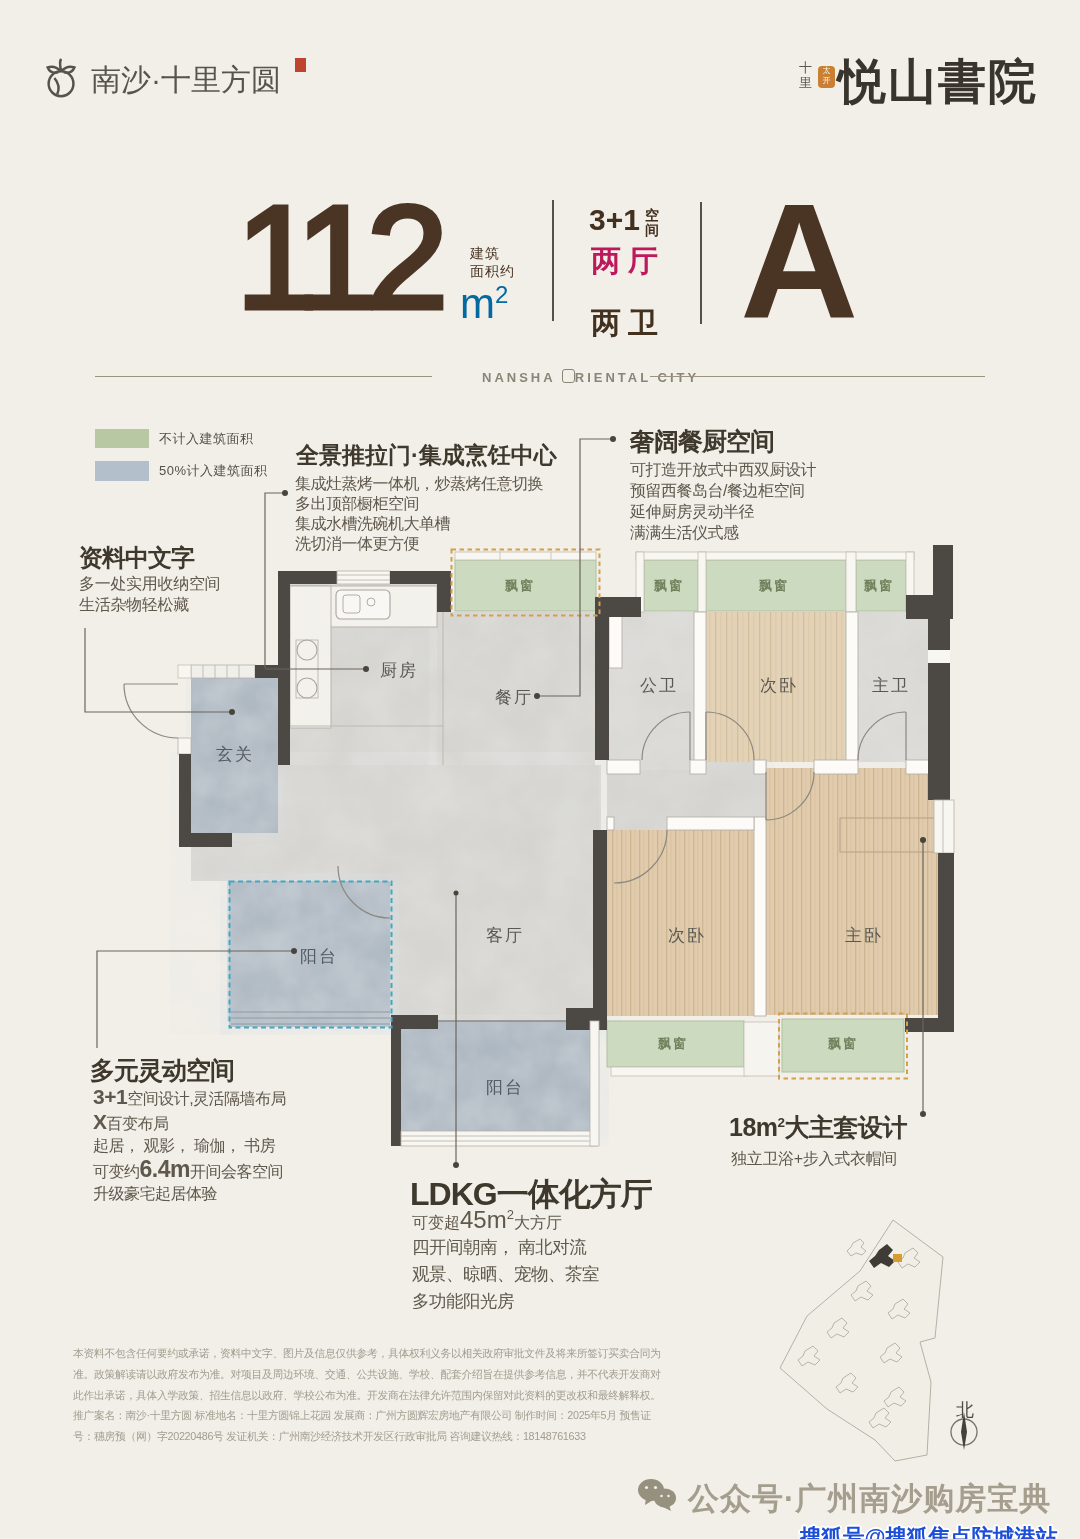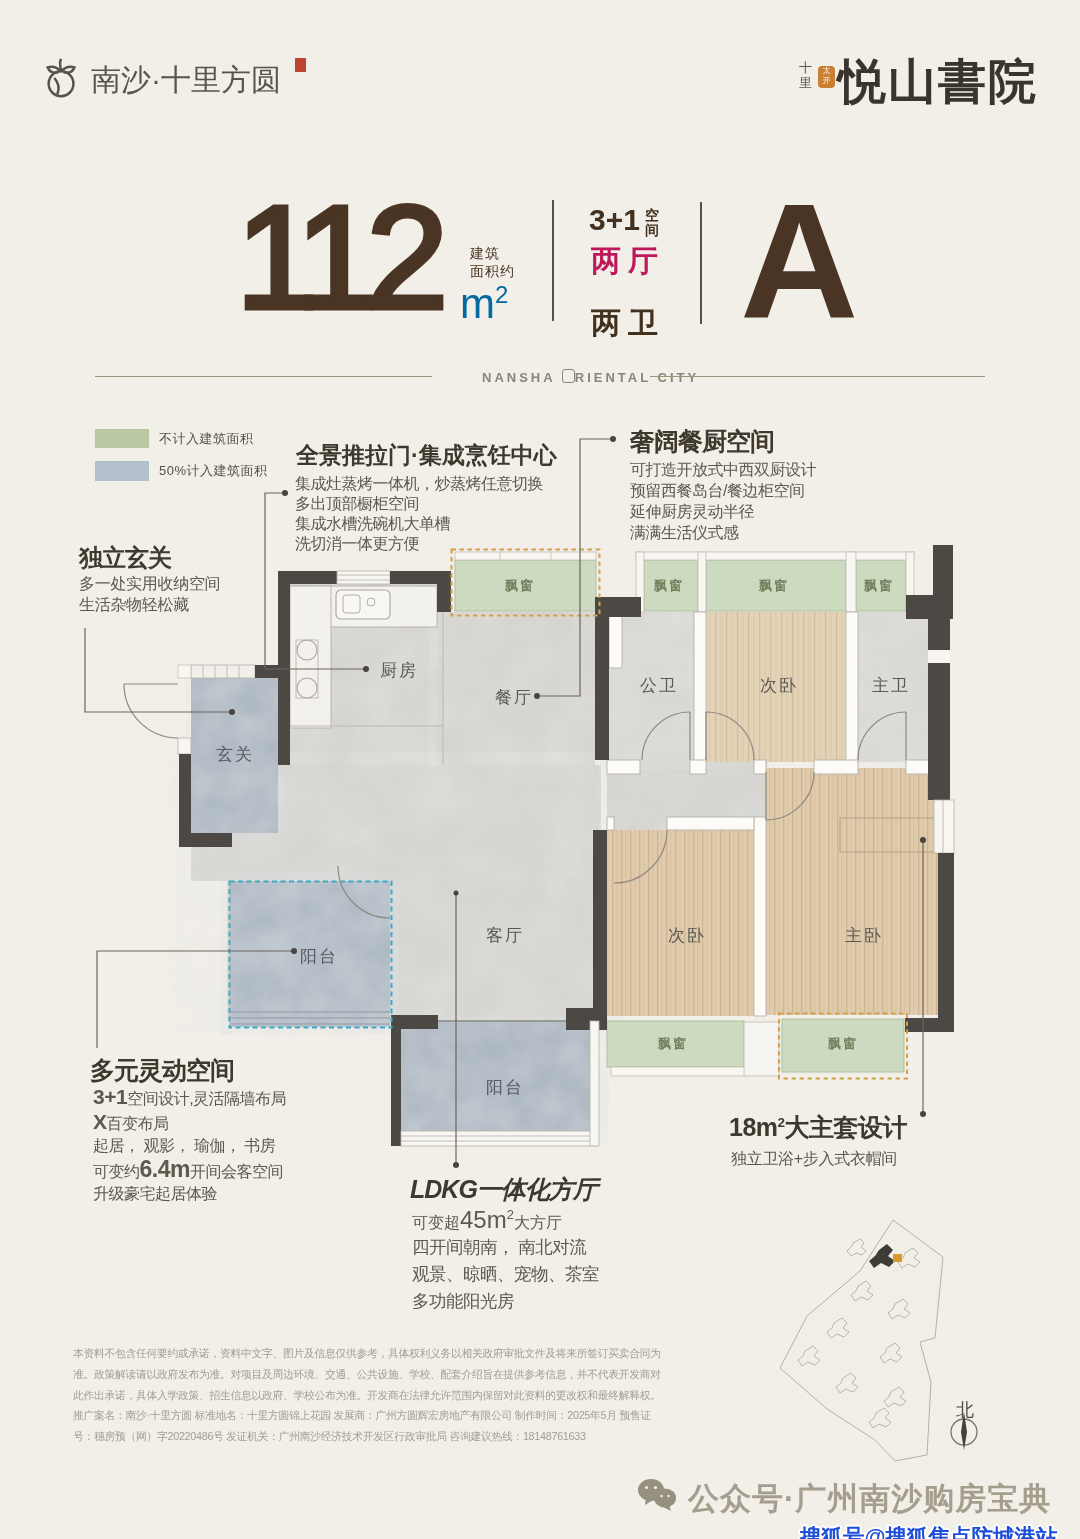--- a/index.html
+++ b/index.html
@@ -379,29 +379,29 @@
 <div class="abs" style="left:159px;top:462px;font-size:13px;color:#564f45;letter-spacing:0.5px;">50%计入建筑面积</div>
 
 <div class="abs bd" style="left:295px;top:474px;font-size:16px;line-height:20px;letter-spacing:-0.5px;">集成灶蒸烤一体机，炒蒸烤任意切换<br>多出顶部橱柜空间<br>集成水槽洗碗机大单槽<br>洗切消一体更方便</div>
 
 <div class="abs hd" style="left:296px;top:440px;font-size:23px;letter-spacing:0px;">全景推拉门·集成烹饪中心</div>
 
 <div class="abs hd" style="left:630px;top:425px;font-size:25px;letter-spacing:-1px;">奢阔餐厨空间</div>
 
 <div class="abs bd" style="left:630px;top:459px;font-size:16px;line-height:21px;letter-spacing:-0.5px;">可打造开放式中西双厨设计<br>预留西餐岛台/餐边柜空间<br>延伸厨房灵动半径<br>满满生活仪式感</div>
 
-<div class="abs hd" style="left:79px;top:542px;font-size:24px;letter-spacing:-1px;">独立玄关</div>
+<div class="abs hd" style="left:79px;top:542px;font-size:24px;letter-spacing:-1px;">资料中文字</div>
 
 <div class="abs bd" style="left:79px;top:574px;font-size:16px;line-height:20.5px;letter-spacing:-0.3px;">多一处实用收纳空间<br>生活杂物轻松藏</div>
 
 <div class="abs hd" style="left:90px;top:1054px;font-size:25px;letter-spacing:-1px;">多元灵动空间</div>
 
 <div class="abs bd" style="left:93px;top:1086px;font-size:16px;line-height:22.5px;letter-spacing:-0.5px;"><span style="font-size:21px;font-weight:bold;">3+1</span>空间设计,灵活隔墙布局<br><span style="font-size:21px;font-weight:bold;">X</span>百变布局<br>起居， 观影， 瑜伽， 书房<br>可变约<span style="font-size:23px;font-weight:bold;margin-top:24px;">6.4m</span>开间会客空间<br>升级豪宅起居体验</div>
 
-<div class="abs hd" style="left:410px;top:1173px;font-size:25px;letter-spacing:-1px;font-style:italic;">LDKG一体化方厅</div>
+<div class="abs hd" style="left:410px;top:1173px;font-size:32px;letter-spacing:-1px;">LDKG一体化方厅</div>
 
 <div class="abs bd" style="left:412px;top:1206px;font-size:16px;">可变超<span style="font-size:24px;">45m<sup style="font-size:13px;">2</sup></span>大方厅</div>
 <div class="abs bd" style="left:412px;top:1234px;font-size:17.5px;line-height:27.2px;letter-spacing:-0.5px;">四开间朝南， 南北对流<br>观景、晾晒、宠物、茶室<br>多功能阳光房</div>
 
 <div class="abs hd" style="left:729px;top:1111px;font-size:25px;letter-spacing:-0.5px;">18m<sup style="font-size:13.5px;">2</sup>大主套设计</div>
 
 <div class="abs bd" style="left:731px;top:1149px;font-size:16px;letter-spacing:-0.3px;">独立卫浴+步入式衣帽间</div>
 
 <div class="abs" style="left:73px;top:1343px;width:592px;font-size:10.8px;line-height:20.8px;letter-spacing:-0.3px;color:#a39d90;">本资料不包含任何要约或承诺，资料中文字、图片及信息仅供参考，具体权利义务以相关政府审批文件及将来所签订买卖合同为准。政策解读请以政府发布为准。对项目及周边环境、交通、公共设施、学校、配套介绍旨在提供参考信息，并不代表开发商对此作出承诺，具体入学政策、招生信息以政府、学校公布为准。开发商在法律允许范围内保留对此资料的更改权和最终解释权。推广案名：南沙·十里方圆 标准地名：十里方圆锦上花园 发展商：广州方圆辉宏房地产有限公司 制作时间：2025年5月 预售证号：穗房预（网）字20220486号 发证机关：广州南沙经济技术开发区行政审批局 咨询建议热线：18148761633</div>
 

